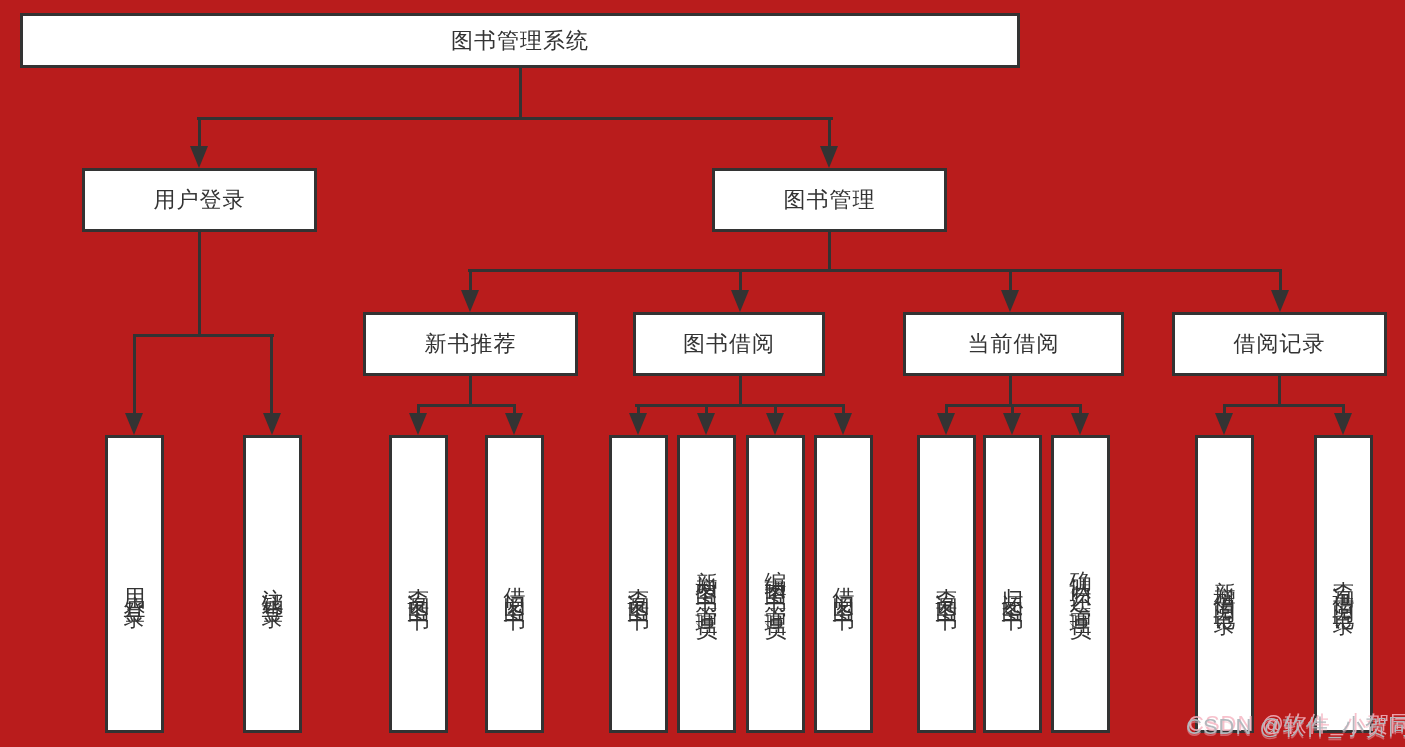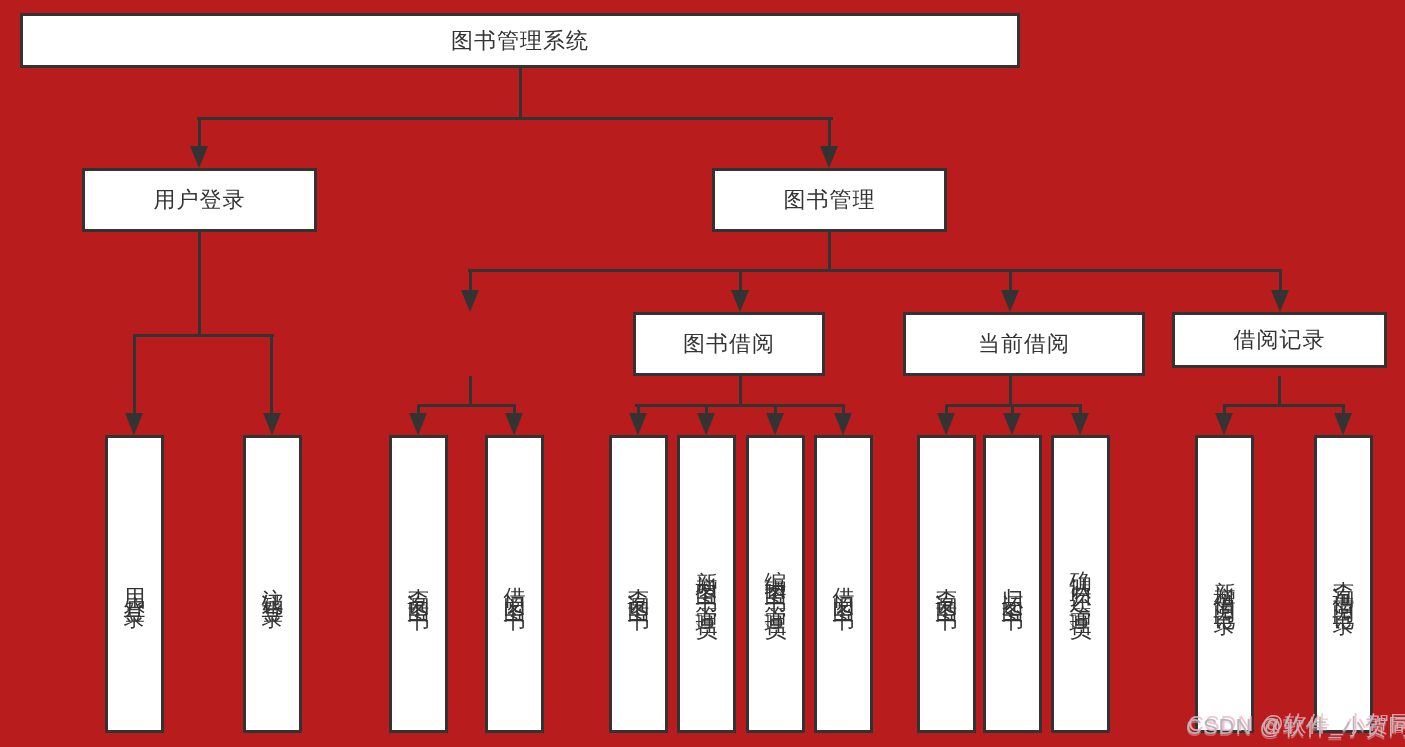--- a/index.html
+++ b/index.html
@@ -80,27 +80,30 @@
   <div class="hline" style="left:468px;top:269px;width:814px;height:3px;"></div>
   <div class="vline" style="left:469px;top:269px;width:3px;height:28px;"></div>
   <div class="arrow" style="left:461px;top:290px;"></div>
   <div class="vline" style="left:739px;top:269px;width:3px;height:28px;"></div>
   <div class="arrow" style="left:731px;top:290px;"></div>
   <div class="vline" style="left:1009px;top:269px;width:3px;height:28px;"></div>
   <div class="arrow" style="left:1001px;top:290px;"></div>
   <div class="vline" style="left:1279px;top:269px;width:3px;height:28px;"></div>
   <div class="arrow" style="left:1271px;top:290px;"></div>
 
+  <div class="box" style="left:363px;top:312px;width:215px;height:64px;">
+    <span>新书推荐</span>
+  </div>
   <div class="box" style="left:633px;top:312px;width:192px;height:64px;">
     <span>图书借阅</span>
   </div>
-  <div class="box" style="left:903px;top:312px;width:242px;height:64px;text-align:right;">
+  <div class="box" style="left:903px;top:312px;width:221px;height:64px;text-align:right;">
     <span>当前借阅</span>
   </div>
-  <div class="box" style="left:1172px;top:312px;width:215px;height:56px;">
+  <div class="box" style="left:1172px;top:312px;width:215px;height:64px;">
     <span>借阅记录</span>
   </div>
 
   <div class="vline" style="left:469px;top:376px;width:3px;height:30px;"></div>
   <div class="hline" style="left:417px;top:404px;width:99px;height:3px;"></div>
   <div class="vline" style="left:417px;top:404px;width:3px;height:18px;"></div>
   <div class="arrow" style="left:409px;top:413px;"></div>
   <div class="vline" style="left:513px;top:404px;width:3px;height:18px;"></div>
   <div class="arrow" style="left:505px;top:413px;"></div>
 

